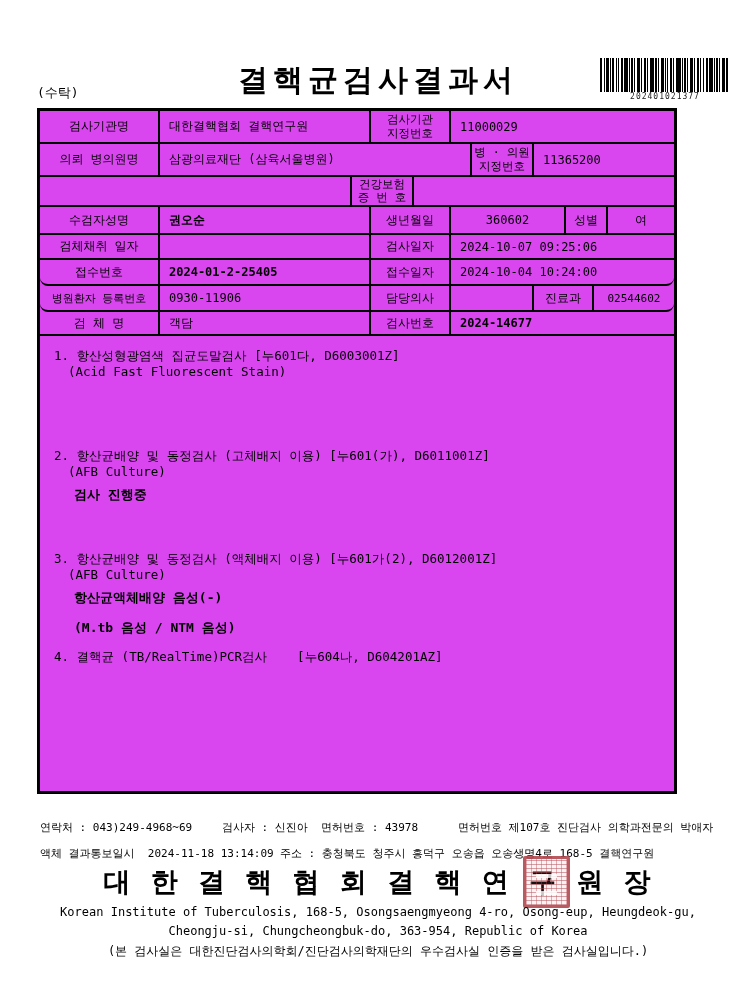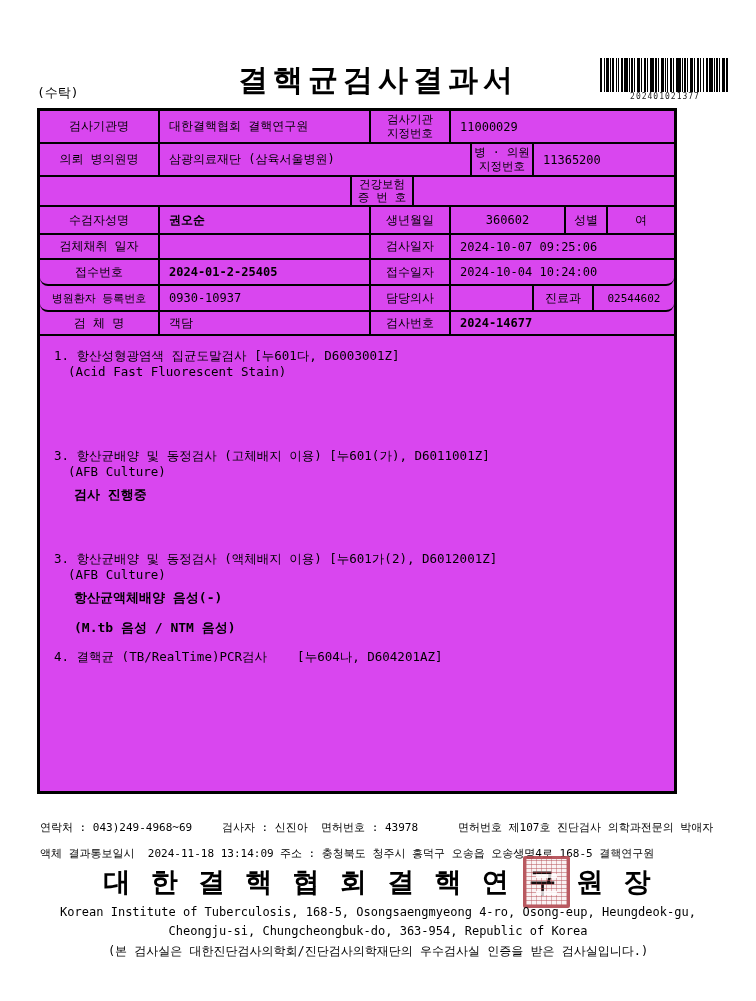--- a/index.html
+++ b/index.html
@@ -186,41 +186,41 @@
 
     <div class="trow h26">
       <div class="cell lab w120">접수번호</div>
       <div class="cell val b w230">2024-01-2-25405</div>
       <div class="cell lab w80">접수일자</div>
       <div class="cell val fx">2024-10-04 10:24:00</div>
     </div>
 
     <div class="trow h26">
       <div class="cell lab w120 sm">병원환자 등록번호</div>
-      <div class="cell val w230">0930-10937</div>
+      <div class="cell val w230">0930-11906</div>
       <div class="cell lab w80">담당의사</div>
       <div class="cell val w83"></div>
       <div class="cell lab w60">진료과</div>
       <div class="cell ctr fx sm">02544602</div>
     </div>
 
     <div class="trow h24">
       <div class="cell lab w120">검 체 명</div>
       <div class="cell val w230">객담</div>
       <div class="cell lab w80">검사번호</div>
       <div class="cell val b fx">2024-14677</div>
     </div>
 
     <div class="content-box">
       <div class="gap1">
         <div class="res-item">1. 항산성형광염색 집균도말검사 [누601다, D6003001Z]</div>
         <div class="res-item res-sub">(Acid Fast Fluorescent Stain)</div>
       </div>
       <div class="gap2">
-        <div class="res-item">3. 항산균배양 및 동정검사 (고체배지 이용) [누601(가), D6011001Z]</div>
+        <div class="res-item">2. 항산균배양 및 동정검사 (고체배지 이용) [누601(가), D6011001Z]</div>
         <div class="res-item res-sub">(AFB Culture)</div>
         <div class="res-status">검사 진행중</div>
       </div>
       <div class="gap3">
         <div class="res-item">3. 항산균배양 및 동정검사 (액체배지 이용) [누601가(2), D6012001Z]</div>
         <div class="res-item res-sub">(AFB Culture)</div>
         <div class="res-status">항산균액체배양 음성(-)</div>
         <div class="res-status" style="margin-top:14px;">(M.tb 음성 / NTM 음성)</div>
       </div>
       <div>

